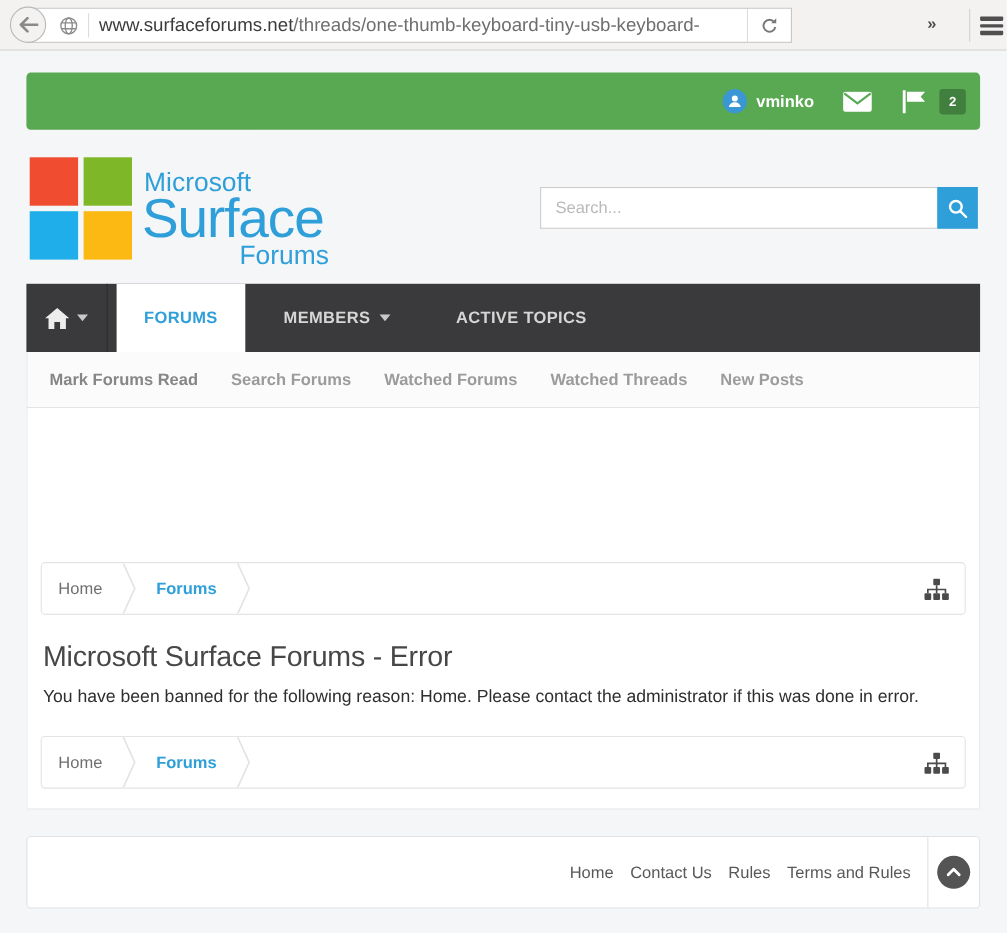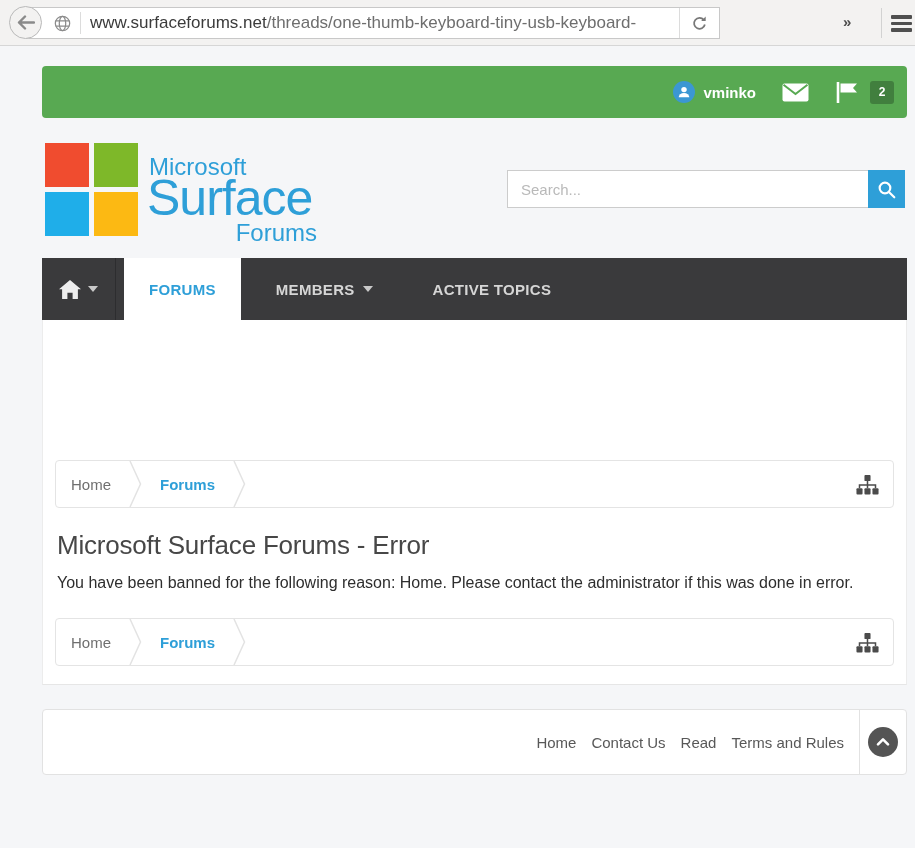--- a/index.html
+++ b/index.html
@@ -39,21 +39,21 @@
   }
   .chrome-overflow {
     position: absolute; left: 843px; top: 13px; font-size: 15px;
     font-weight: bold; color: #4d4d4d; letter-spacing: 1px;
   }
   .chrome-sep { position: absolute; left: 881px; top: 8px; width: 1px; height: 30px; background: #d2d2d2; }
   .hamburger { position: absolute; left: 891px; top: 15px; display: flex; flex-direction: column; gap: 3px; }
   .hamburger i { display: block; width: 21px; height: 3.5px; background: #4f4f4f; border-radius: 1px; }
 
   
-  .page { padding: 0 8px; margin-left: 34px; }
+  .page { padding: 0 24px; }
 
   .member-bar {
     margin-top: 20px; height: 52px; border-radius: 4px;
     background: var(--green, #58a952);
     display: flex; align-items: center; justify-content: flex-end;
     padding-right: 13px;
   }
   .avatar {
     width: 22px; height: 22px; border-radius: 50%;
     background: var(--avatar_blue, #3b97d3);
@@ -266,20 +266,27 @@
       <span class="caret-down"></span>
     </div>
     <div class="nav-tab active">FORUMS</div>
     <div class="nav-tab gap">
       <span>MEMBERS</span>
       <span class="caret-down"></span>
     </div>
     <div class="nav-tab gap">ACTIVE TOPICS</div>
   </div>
 
+  <div class="subnav">
+    <span class="first">Mark Forums Read</span>
+    <span>Search Forums</span>
+    <span>Watched Forums</span>
+    <span>Watched Threads</span>
+    <span>New Posts</span>
+  </div>
 
   <div class="content-wrap">
     <div class="blank-block"></div>
 
     <div class="breadcrumb">
       <span class="crumb">Home</span>
       <span class="crumb-sep">
         <svg width="13" height="46" viewBox="0 0 13 46" fill="none" stroke="#e3e3e3" stroke-width="1.5">
             <path d="M1 0l10.5 23L1 46"></path>
           </svg>
@@ -332,21 +339,21 @@
       </span>
     </div>
   </div>
 
   <div class="footer-gap"></div>
 
   <div class="footer">
     <div class="footer-links">
       <span>Home</span>
       <span>Contact Us</span>
-      <span>Read</span>
+      <span>Rules</span>
       <span>Terms and Rules</span>
     </div>
     <div class="footer-divider"></div>
     <div class="top-btn-wrap">
       <div class="top-btn">
         <svg width="16" height="16" viewBox="0 0 16 16" fill="none" stroke="#fff" stroke-width="2.6" stroke-linecap="round" stroke-linejoin="round">
           <path d="M3 10.3 8 5.3l5 5"></path>
         </svg>
       </div>
     </div>

